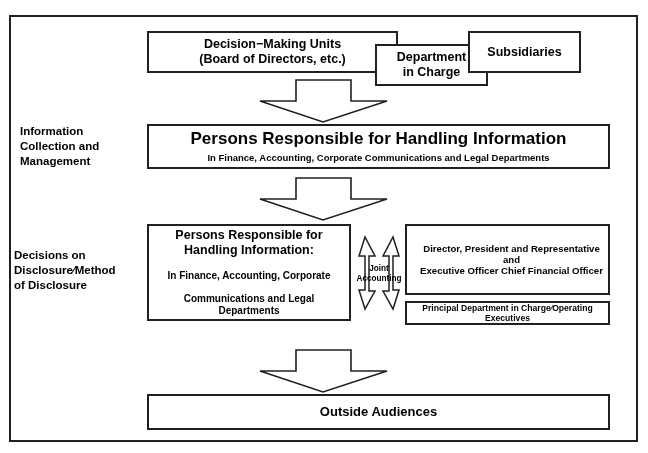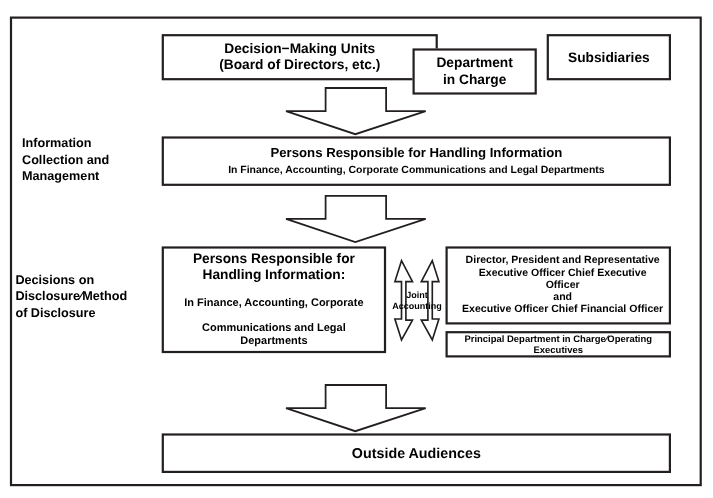--- a/index.html
+++ b/index.html
@@ -54,28 +54,28 @@
   
   #box-decision-making-units {
     left: 147px; top: 31px; width: 251px; height: 42px;
     font-size: 12.5px;
   }
   #box-department-in-charge {
     left: 375px; top: 44px; width: 113px; height: 42px;
     font-size: 12.5px;
   }
   #box-subsidiaries {
-    left: 497px; top: 31px; width: 113px; height: 42px;
+    left: 468px; top: 31px; width: 113px; height: 42px;
     font-size: 12.5px;
   }
   
   #box-persons-responsible-top {
     left: 147px; top: 124px; width: 463px; height: 45px;
   }
-  #box-persons-responsible-top .title { font-size: 12px; }
+  #box-persons-responsible-top .title { font-size: 17px; }
   #box-persons-responsible-top .sub { font-size: 9.5px; margin-top: 3px; }
   
   #box-persons-responsible-detail {
     left: 147px; top: 224px; width: 204px; height: 97px;
     padding: 2px 6px;
   }
   #box-persons-responsible-detail .title { font-size: 12.5px; }
   #box-persons-responsible-detail .sub { font-size: 10px; margin-top: 12px; }
   #box-executive-officers {
     left: 405px; top: 224px; width: 205px; height: 71px;
@@ -184,21 +184,20 @@
     <polygon points="14,2 8,21 14,21 14,55 8,55 14,74 24,56 18,56 18,21 24,21" fill="#ffffff" stroke="#231f20" stroke-width="1.5" stroke-linejoin="miter"></polygon>
     <polygon points="42,2 48,21 42,21 42,55 48,55 42,74 32,56 38,56 38,21 32,21" fill="#ffffff" stroke="#231f20" stroke-width="1.5" stroke-linejoin="miter"></polygon>
   </svg>
   <div class="joint-label">
     <div>Joint</div>
     <div>Accounting</div>
   </div>
 
   <div class="node" id="box-executive-officers">
     <div class="title">Director, President and Representative</div>
-    <div class="title">Executive Officer Chief Executive Officer</div>
     <div class="title">and</div>
     <div class="title">Executive Officer Chief Financial Officer</div>
   </div>
 
   <div class="node" id="box-principal-department">
     <div class="title">Principal Department in Charge∕Operating Executives</div>
   </div>
 
   <svg class="arrow-down" id="arrow-3" width="131" height="45" viewBox="0 0 131 45">
     <polygon points="38,1 93,1 93,22 129,22 65,43 2,22 38,22" fill="#ffffff" stroke="#231f20" stroke-width="1.6" stroke-linejoin="miter"></polygon>

